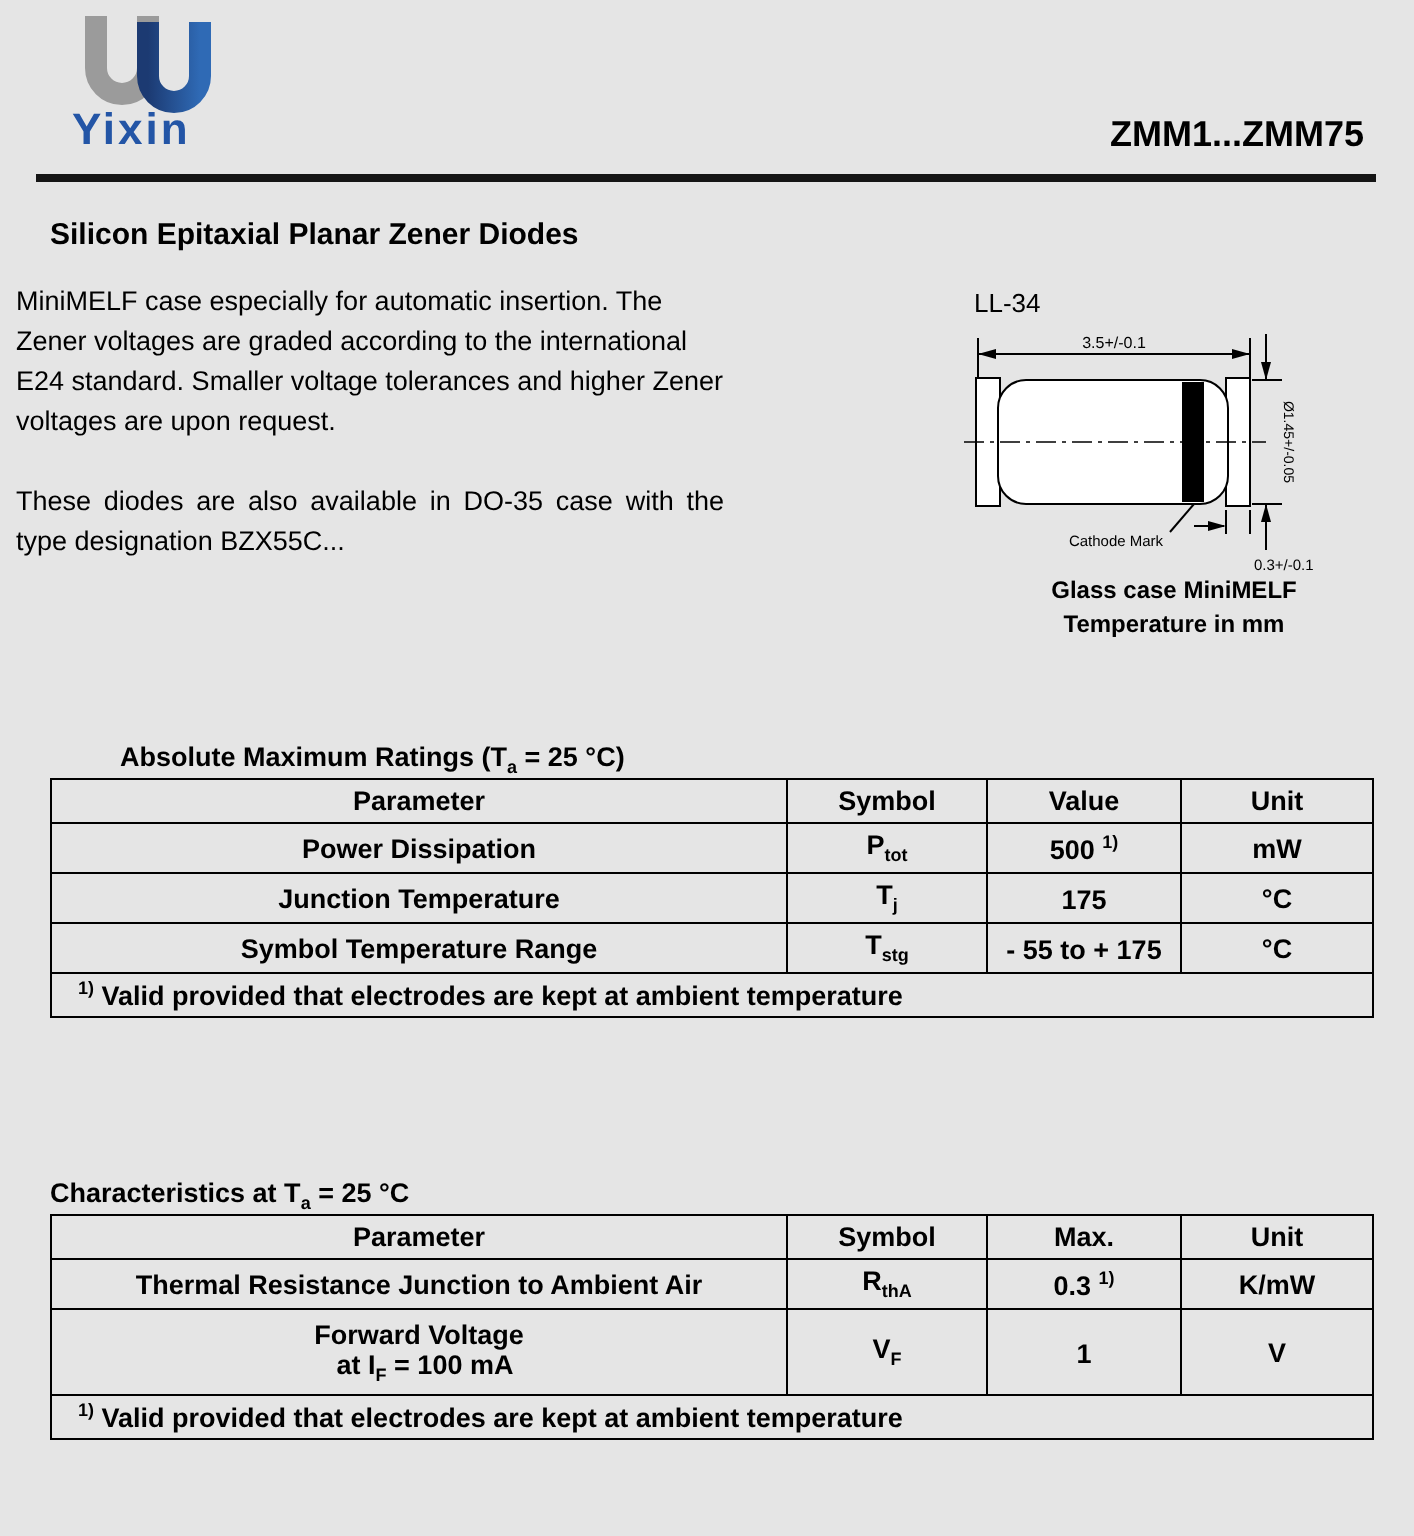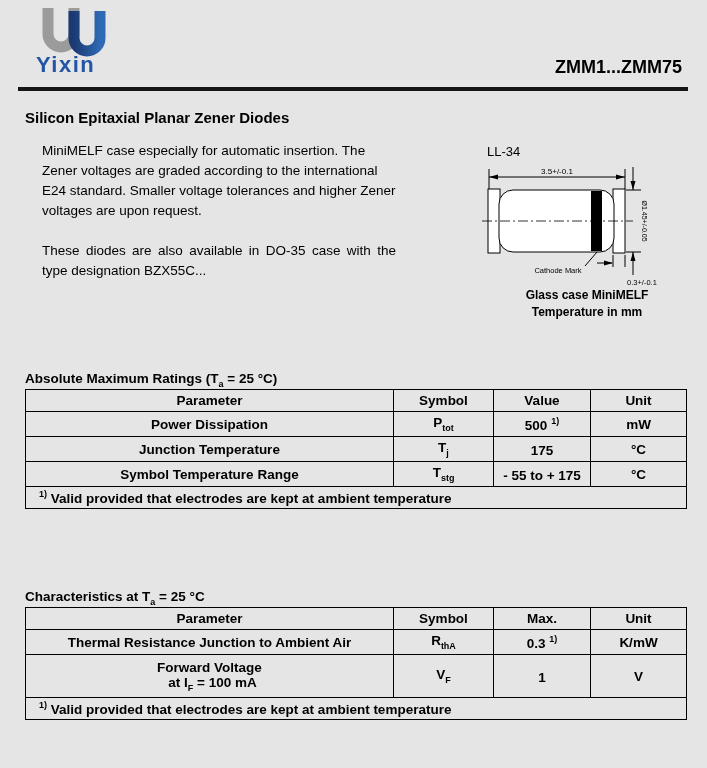--- a/index.html
+++ b/index.html
@@ -8,35 +8,35 @@
 
   
   .logo-mark{position:absolute;left:38px;top:7px;}
   .logo-word{position:absolute;left:36px;top:52px;font-size:22px;font-weight:bold;
              color:#2355a6;letter-spacing:1.5px;}
   .product-range{position:absolute;right:25px;top:57px;font-size:18px;font-weight:bold;}
   .header-rule{position:absolute;left:18px;top:87px;width:670px;height:4px;background:#151515;}
 
   
   .page-title{position:absolute;left:25px;top:109px;font-size:15px;font-weight:bold;}
-  .para{position:absolute;left:42px;width:354px;font-size:13.5px;line-height:20px;}
+  .para{position:absolute;left:8px;width:354px;font-size:13.5px;line-height:20px;}
   .para-1{top:141px;}
   .para-2{top:241px;text-align:justify;}
 
   
   .case-name{position:absolute;left:487px;top:144px;font-size:13px;}
   .pkg-svg{position:absolute;left:480px;top:163px;}
   .fig-caption{position:absolute;left:478px;width:218px;text-align:center;
                font-size:12px;font-weight:bold;}
   .cap-1{top:288px;}
   .cap-2{top:305px;}
 
   
   .tbl-heading{position:absolute;left:25px;font-size:13.5px;font-weight:bold;}
-  .h-abs{top:371px;}
+  .h-abs{top:371px;margin-left:35px;}
   .h-chr{top:589px;}
   .tbl-heading sub{font-size:9px;}
 
   
   table.spec{position:absolute;left:25px;border-collapse:collapse;table-layout:fixed;
              width:661px;font-size:13.5px;}
   .t-abs{top:389px;}
   .t-chr{top:607px;}
   table.spec th,table.spec td{border:1px solid #000;font-weight:bold;text-align:center;
              padding:0;vertical-align:middle;}

